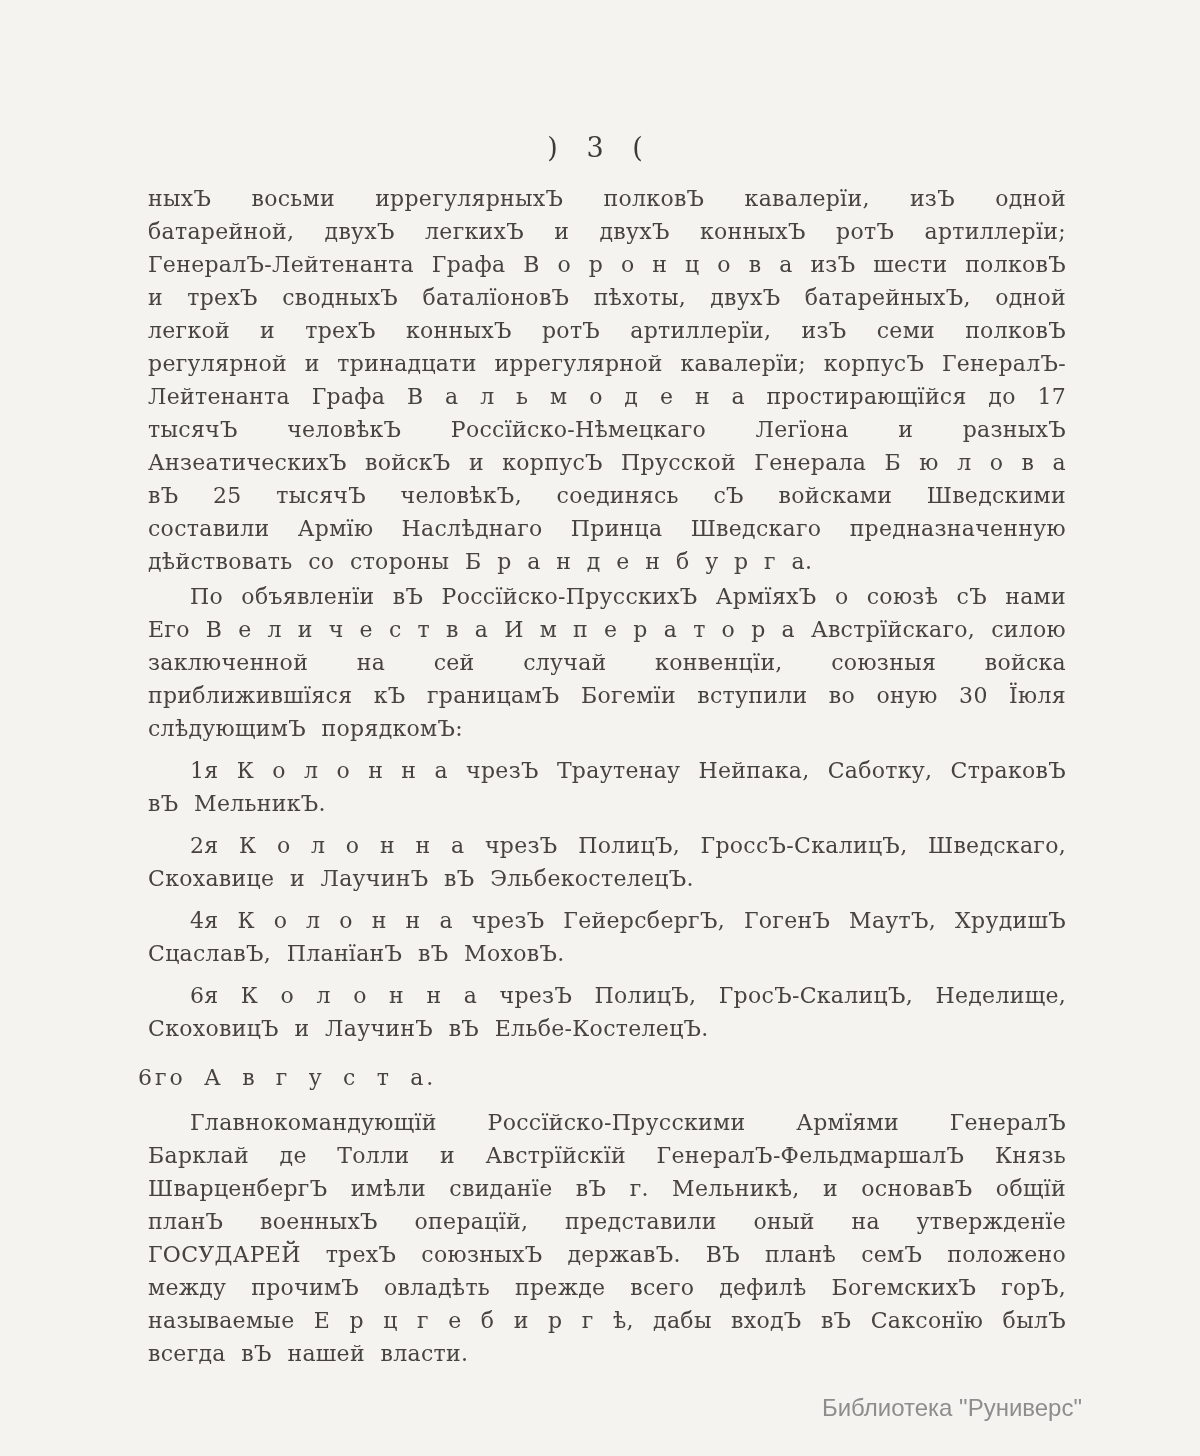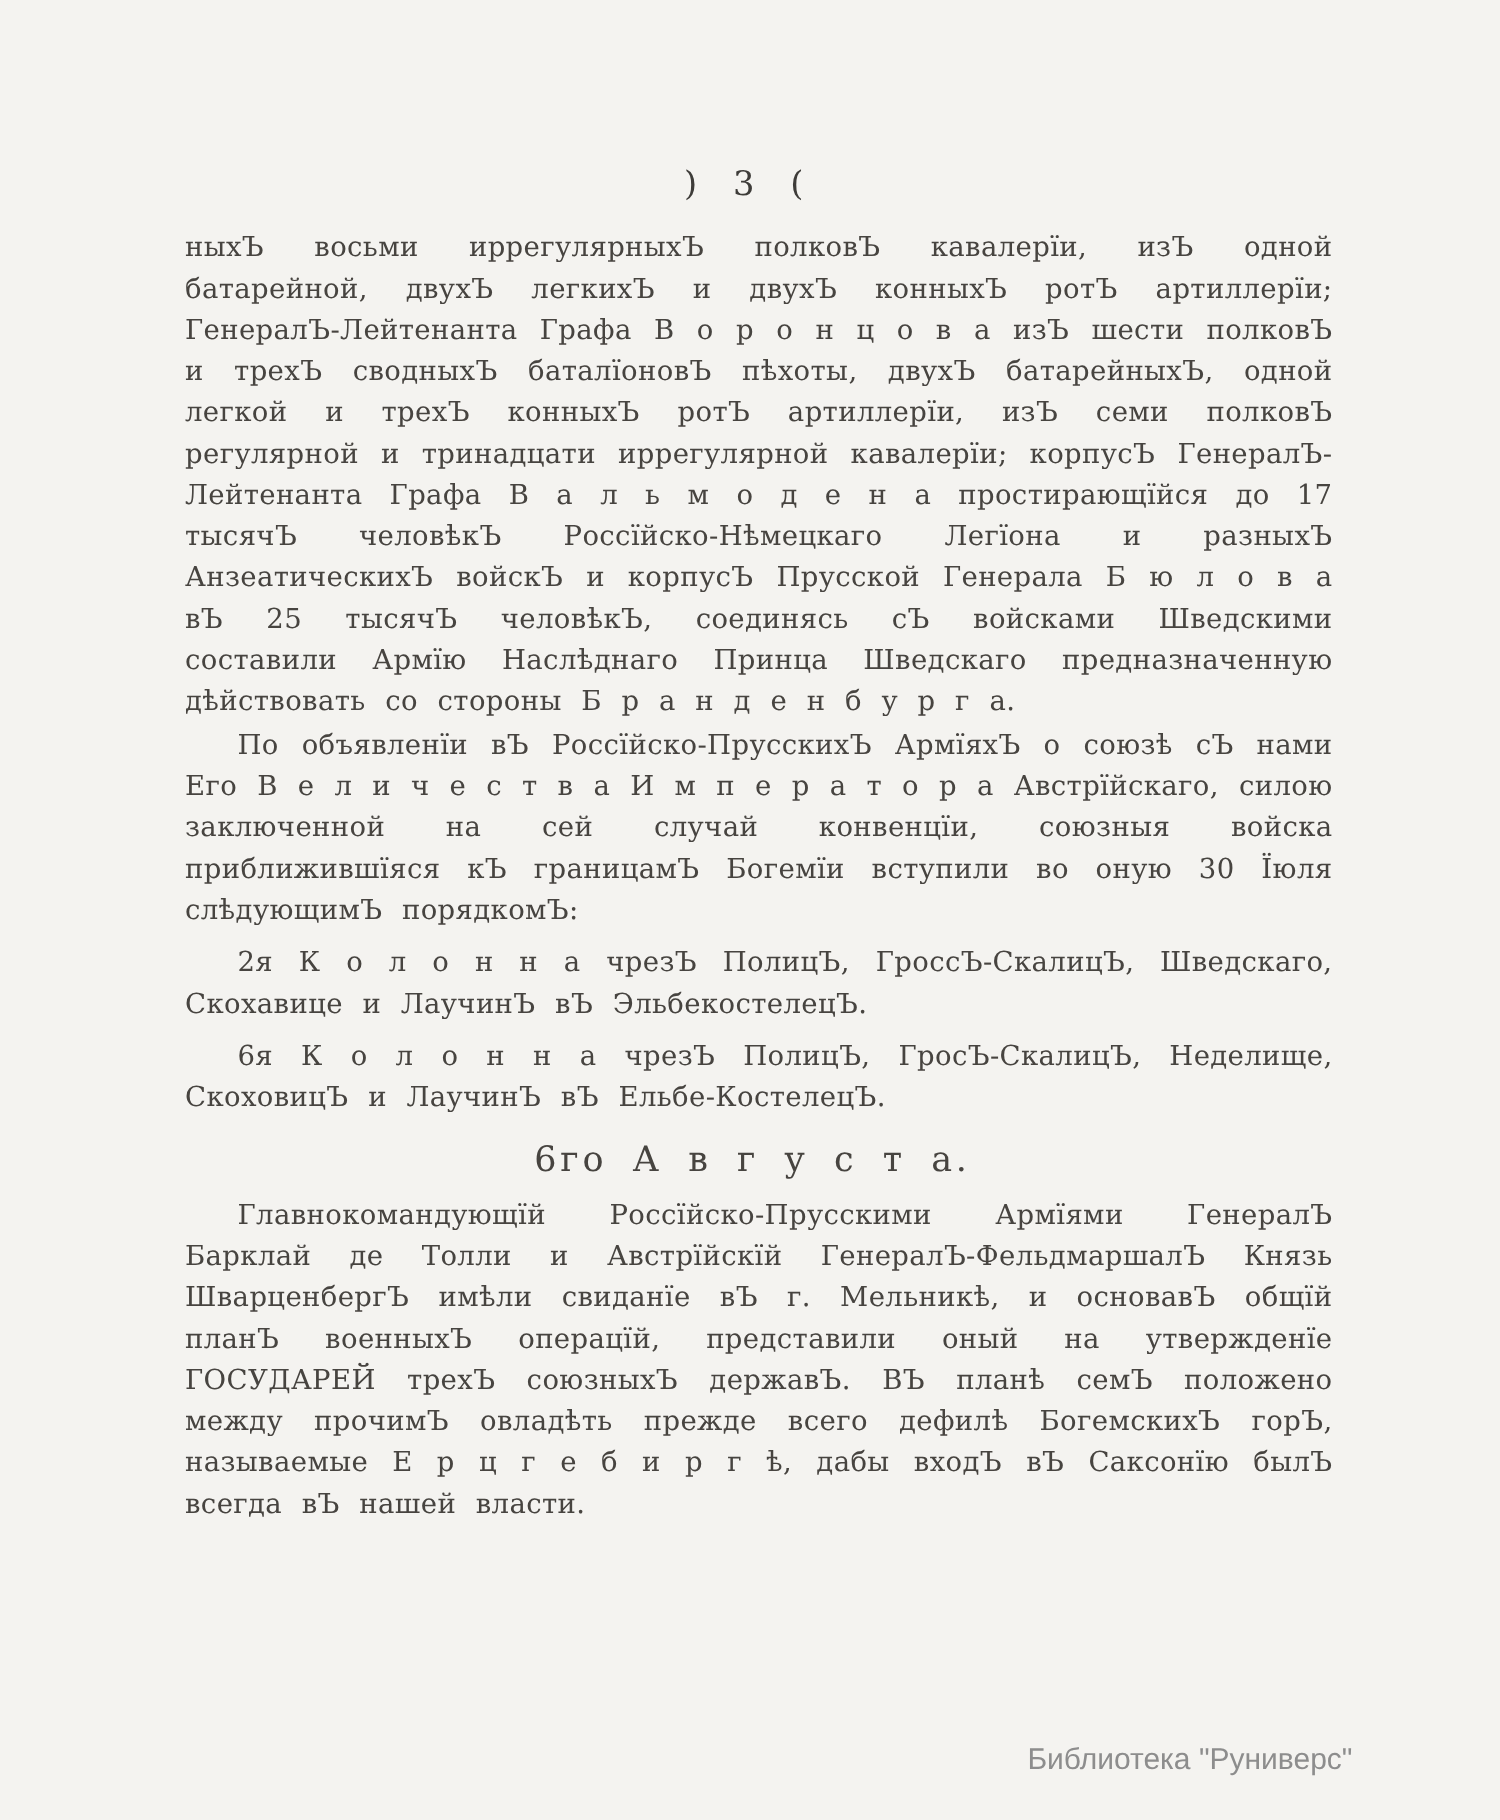--- a/index.html
+++ b/index.html
@@ -33,23 +33,22 @@
     word-spacing: 0.38em;
     letter-spacing: 0.3px;
   }
   .para {
     margin: 0 0 2px 10px;
     text-indent: 42px;
   }
   .para.no-indent { text-indent: 0; }
   .para.item { margin-top: 9px; margin-bottom: 9px; }
   .section-heading {
-    font-size: 28px;
+    font-size: 22px;
     font-weight: normal;
-    text-align: center;
     letter-spacing: 3px;
     margin: 16px 0 12px 0;
     color: #474440;
   }
   .watermark {
     position: absolute;
     right: 118px;
     bottom: 34px;
     font-family: "Liberation Sans", sans-serif;
     font-size: 24px;
@@ -57,19 +56,21 @@
   }
 </style>
 </head>
 <body>
 
 <div class="page-number">) 3 (</div>
 
 <div class="text-block">
   <p class="para no-indent">ныхЪ восьми иррегулярныхЪ полковЪ кавалерїи, изЪ одной батарейной, двухЪ легкихЪ и двухЪ конныхЪ ротЪ артиллерїи; ГенералЪ-Лейтенанта Графа В о р о н ц о в а изЪ шести полковЪ и трехЪ сводныхЪ баталїоновЪ пѣхоты, двухЪ батарейныхЪ, одной легкой и трехЪ конныхЪ ротЪ артиллерїи, изЪ семи полковЪ регулярной и тринадцати иррегулярной кавалерїи; корпусЪ ГенералЪ-Лейтенанта Графа В а л ь м о д е н а простирающїйся до 17 тысячЪ человѣкЪ Россїйско-Нѣмецкаго Легїона и разныхЪ АнзеатическихЪ войскЪ и корпусЪ Прусской Генерала Б ю л о в а вЪ 25 тысячЪ человѣкЪ, соединясь сЪ войсками Шведскими составили Армїю Наслѣднаго Принца Шведскаго предназначенную дѣйствовать со стороны Б р а н д е н б у р г а.</p>
   <p class="para">По объявленїи вЪ Россїйско-ПрусскихЪ АрмїяхЪ о союзѣ сЪ нами Его В е л и ч е с т в а  И м п е р а т о р а Австрїйскаго, силою заключенной на сей случай конвенцїи, союзныя войска приближившїяся кЪ границамЪ Богемїи вступили во оную 30 Їюля слѣдующимЪ порядкомЪ:</p>
+  <p class="para item">1я К о л о н н а чрезЪ Траутенау Нейпака, Саботку, СтраковЪ вЪ МельникЪ.</p>
   <p class="para item">2я К о л о н н а чрезЪ ПолицЪ, ГроссЪ-СкалицЪ, Шведскаго, Скохавице и ЛаучинЪ вЪ ЭльбекостелецЪ.</p>
+  <p class="para item">4я К о л о н н а чрезЪ ГейерсбергЪ, ГогенЪ МаутЪ, ХрудишЪ СцаславЪ, ПланїанЪ вЪ МоховЪ.</p>
   <p class="para item">6я К о л о н н а чрезЪ ПолицЪ, ГросЪ-СкалицЪ, Неделище, СкоховицЪ и ЛаучинЪ вЪ Ельбе-КостелецЪ.</p>
   <h2 class="section-heading">6го  А в г у с т а.</h2>
   <p class="para">Главнокомандующїй Россїйско-Прусскими Армїями ГенералЪ Барклай де Толли и Австрїйскїй ГенералЪ-ФельдмаршалЪ Князь ШварценбергЪ имѣли свиданїе вЪ г. Мельникѣ, и основавЪ общїй планЪ военныхЪ операцїй, представили оный на утвержденїе ГОСУДАРЕЙ трехЪ союзныхЪ державЪ. ВЪ планѣ семЪ положено между прочимЪ овладѣть прежде всего дефилѣ БогемскихЪ горЪ, называемые Е р ц г е б и р г ѣ, дабы входЪ вЪ Саксонїю былЪ всегда вЪ нашей власти.</p>
 </div>
 
 <div class="watermark">Библиотека "Руниверс"</div>
 
 </body></html>

